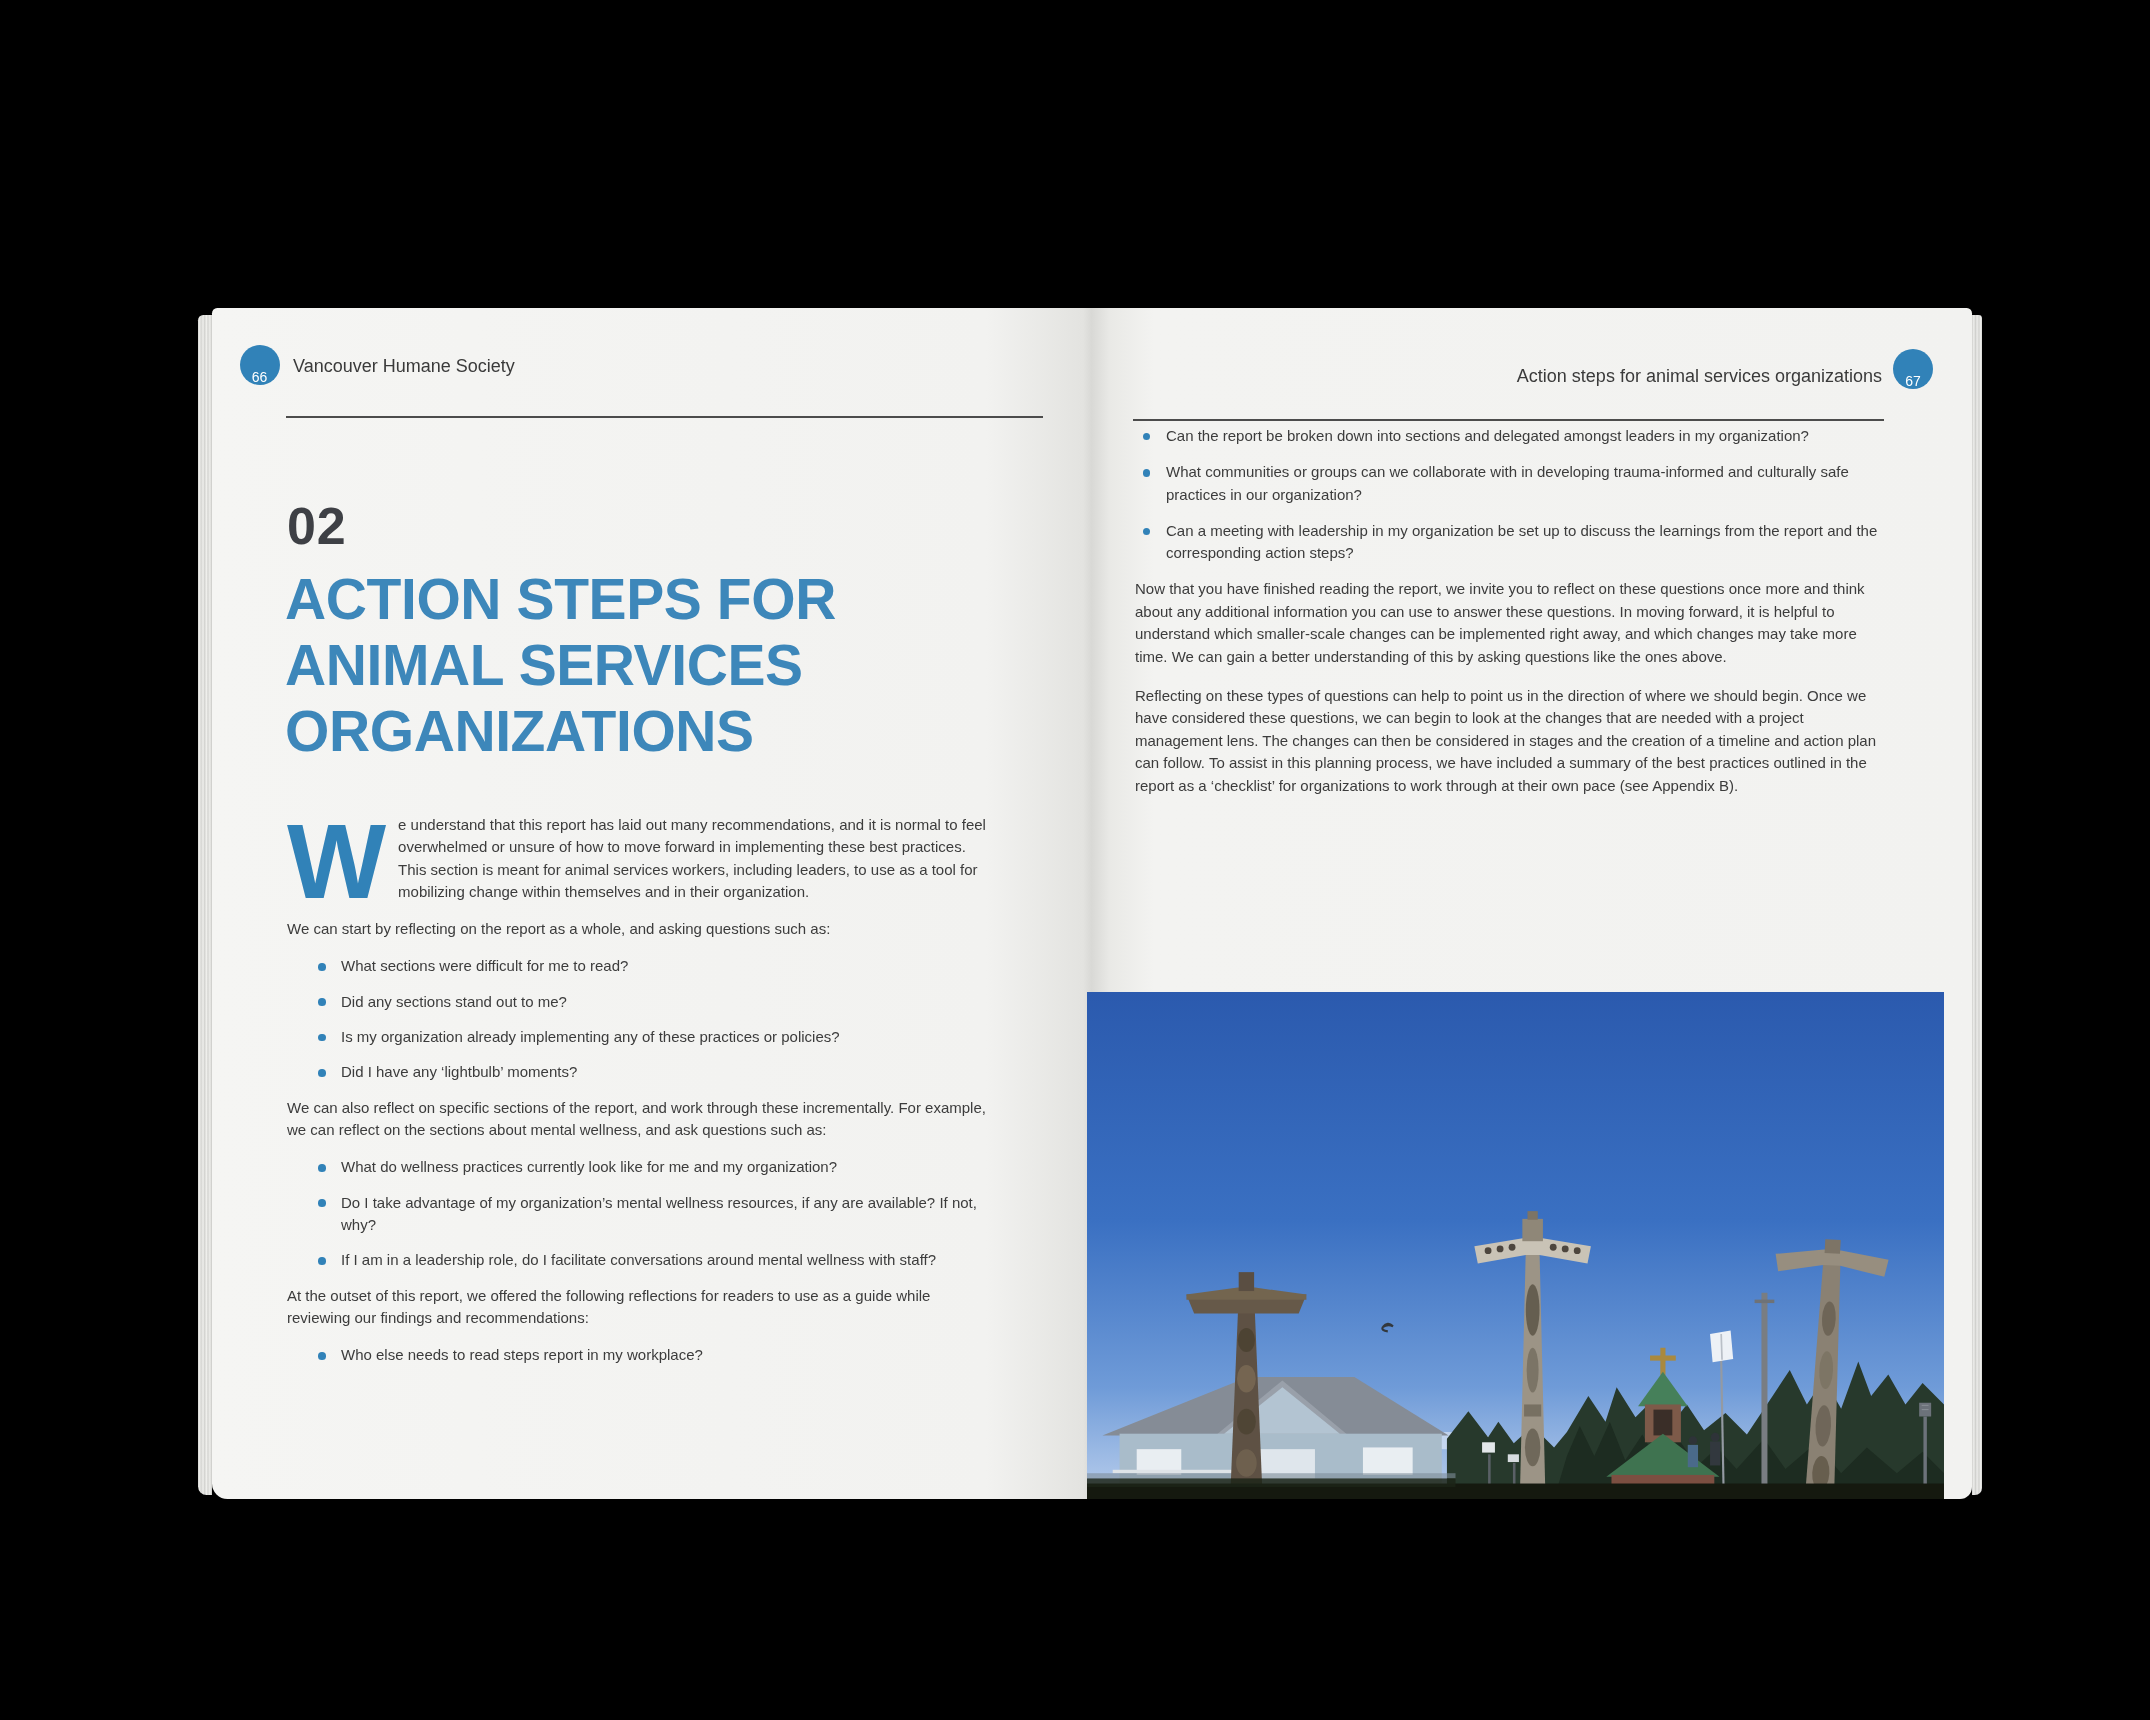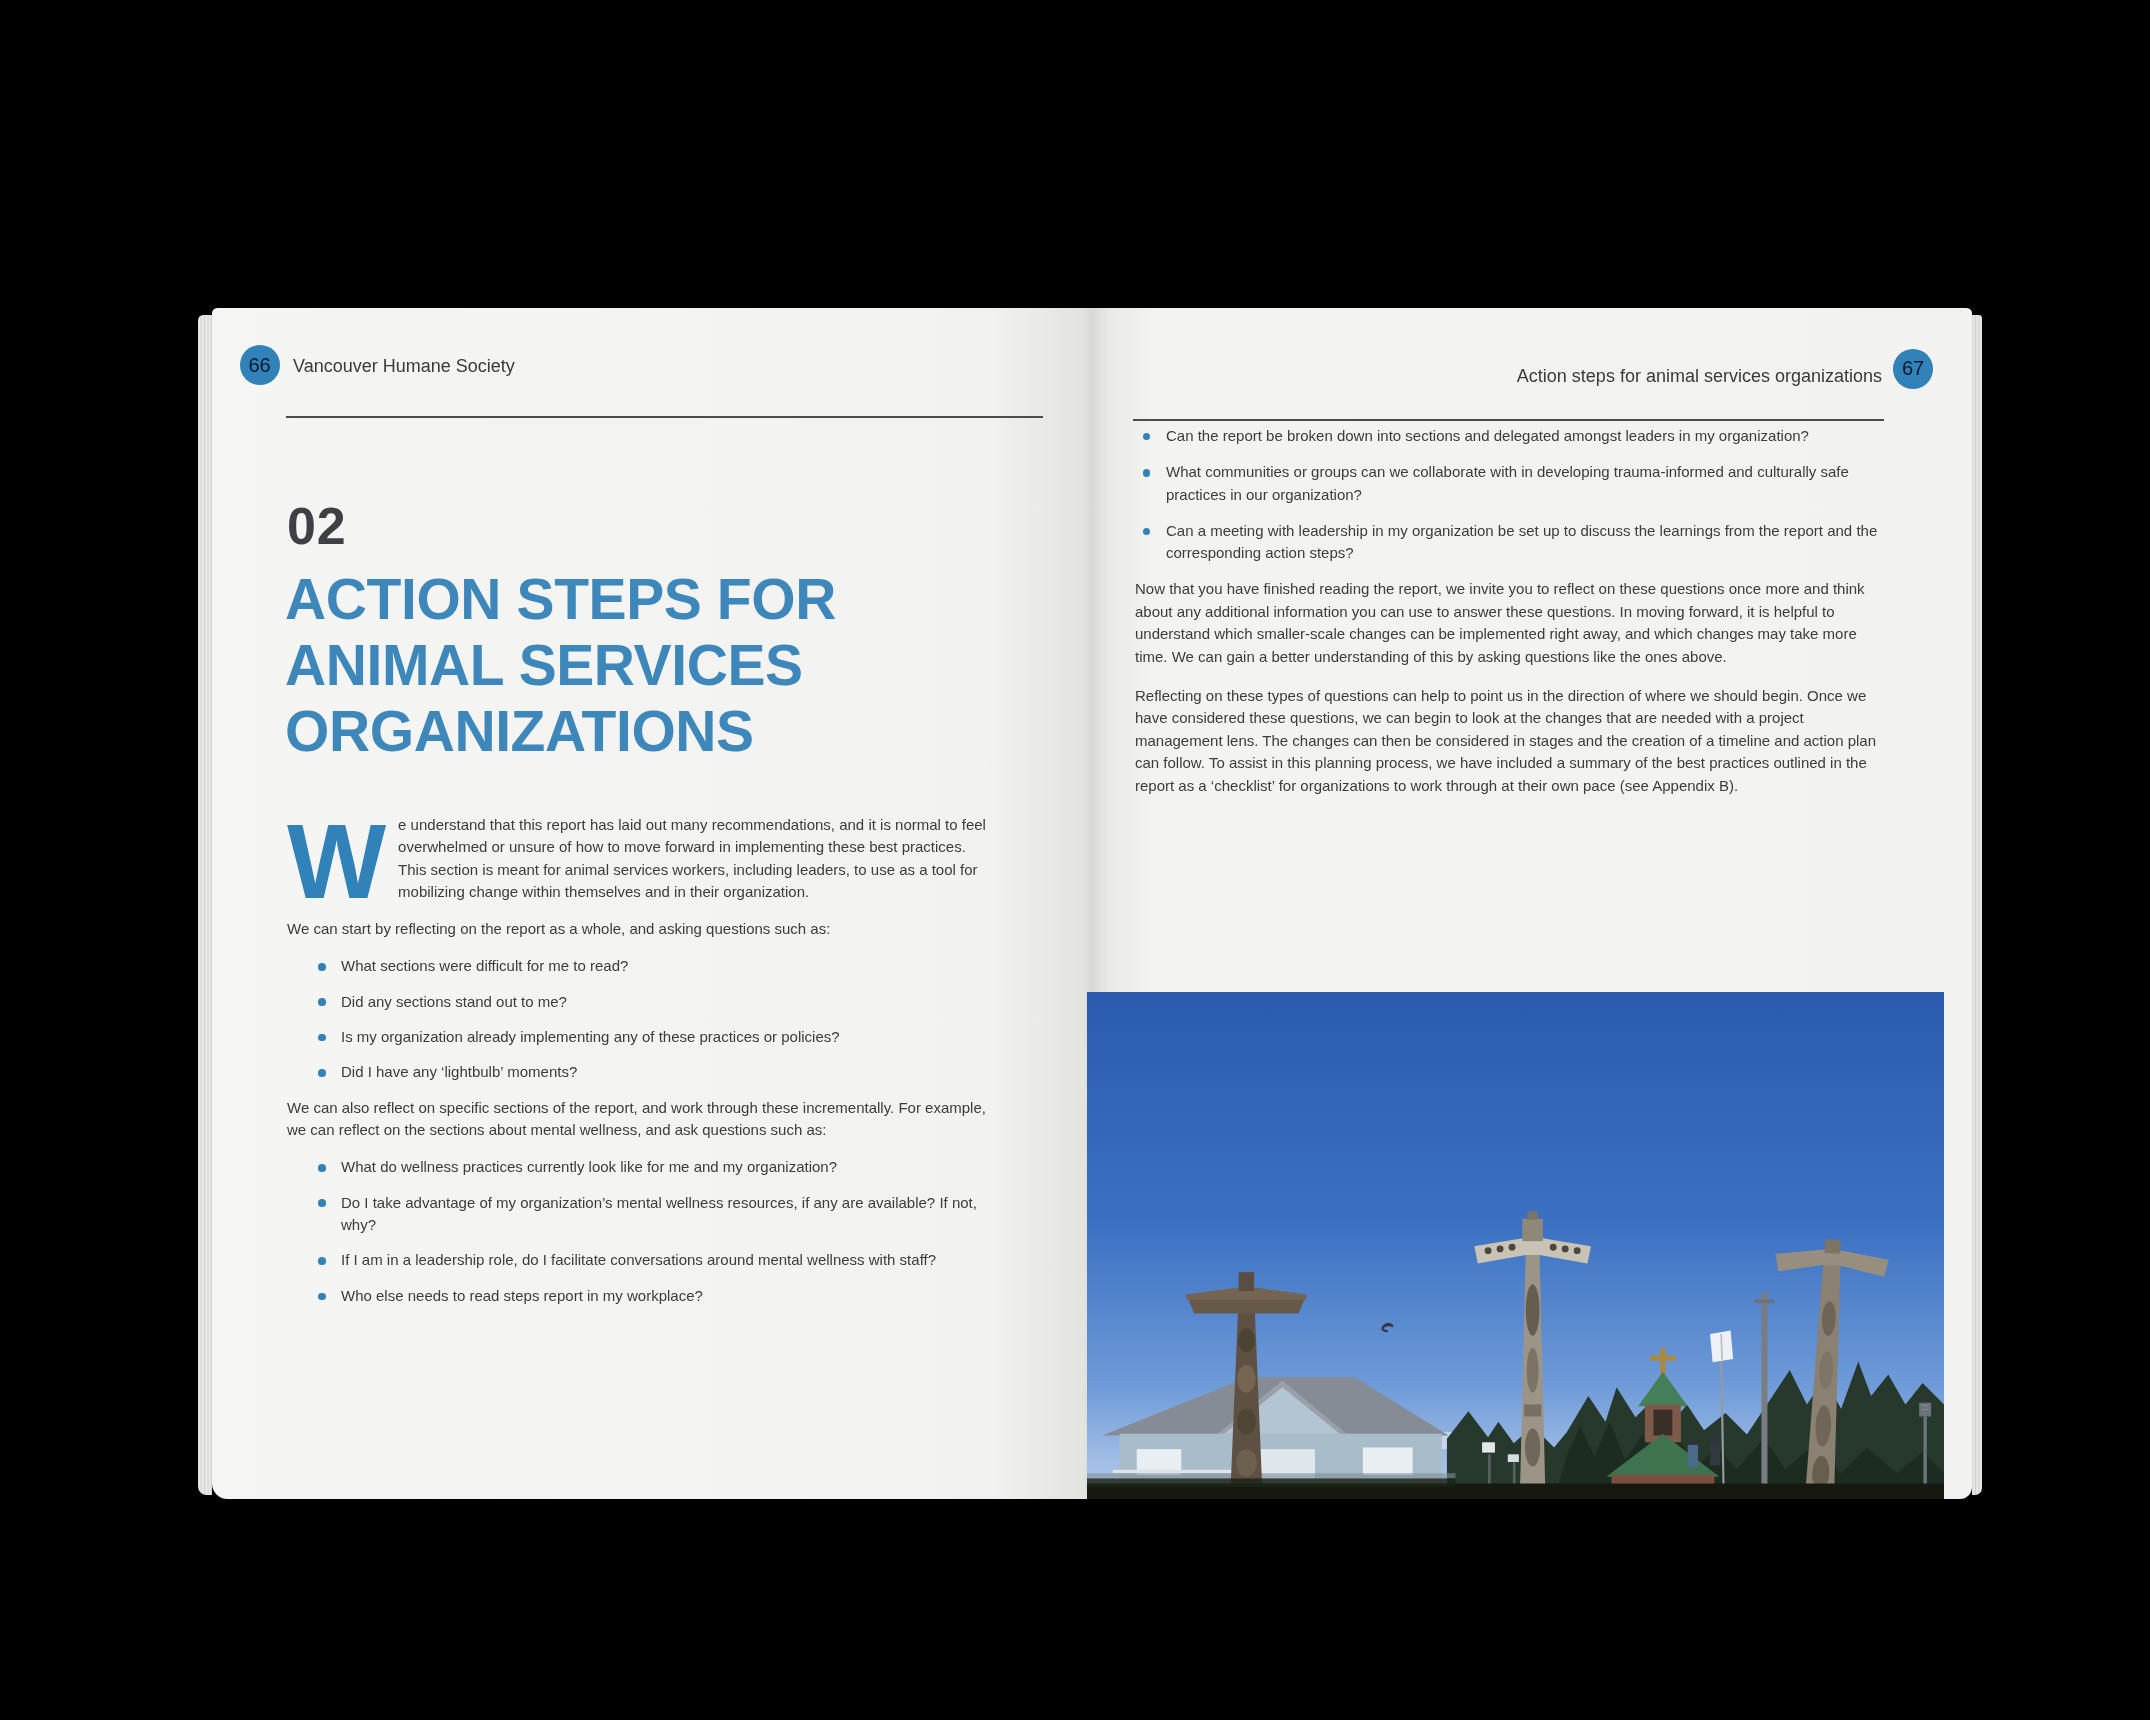--- a/index.html
+++ b/index.html
@@ -13,21 +13,21 @@
   .stack-right{right:-10.3px;width:10.3px;border-radius:0 3.4px 6.9px 0;
     background:repeating-linear-gradient(90deg,#cfcfcc 0px,#ececea 1.7px,#d5d5d2 3.4px);}
   .page{position:absolute;top:0;height:1191px;width:880px;background:#f2f2f0;}
   .page-left{left:0;border-radius:5.2px 0 0 15.5px;
     background:linear-gradient(90deg,#f5f5f3 0%,#f2f2f0 88%,#e3e3e0 99%,#d8d8d5 100%);}
   .page-right{left:880px;border-radius:0 5.2px 12px 0;
     background:linear-gradient(90deg,#d9d9d6 0%,#e9e9e6 2%,#f3f3f1 7%,#f2f2f0 100%);}
 
   .pg-header{position:absolute;top:34px;left:0;right:0;height:86px;}
   .pg-circle{position:absolute;width:40px;height:40px;border-radius:50%;
-    color:#0f172a;font-size:20px;display:flex;align-items:center;justify-content:center;}
+    color:#ffffff;font-size:14px;display:flex;align-items:flex-end;justify-content:center;}
   .header-label{position:absolute;font-size:18px;color:#3a3a3a;}
   .header-rule{position:absolute;height:1.7px;background:#4c4c4c;}
 
   
   .page-left .pg-circle{left:27.5px;top:3.4px;}
   .page-left .header-label{left:81px;top:13.8px;}
   .page-left .header-rule{left:74px;right:49px;top:74px;}
   
   .page-right .pg-circle{right:39px;top:6.9px;}
   .page-right .header-label{right:90px;top:24px;white-space:nowrap;}
@@ -83,20 +83,21 @@
         <li><span>Did any sections stand out to me?</span></li>
         <li><span>Is my organization already implementing any of these practices or policies?</span></li>
         <li><span>Did I have any ‘lightbulb’ moments?</span></li>
       </ul>
       <p>We can also reflect on specific sections of the report, and work through these incrementally. For example, we can reflect on the sections about mental wellness, and ask questions such as:</p>
       <ul class="blt">
         <li><span>What do wellness practices currently look like for me and my organization?</span></li>
         <li><span>Do I take advantage of my organization’s mental wellness resources, if any are available? If not, why?</span></li>
         <li><span>If I am in a leadership role, do I facilitate conversations around mental wellness with staff?</span></li>
       </ul>
+      <p>At the outset of this report, we offered the following reflections for readers to use as a guide while reviewing our findings and recommendations:</p>
       <ul class="blt">
         <li><span>Who else needs to read steps report in my workplace?</span></li>
       </ul>
     </div>
   </div>
 
   <div class="page page-right">
     <div class="pg-header">
       <div class="header-label">Action steps for animal services organizations</div>
       <div class="pg-circle" style="background:#3182b8;">

